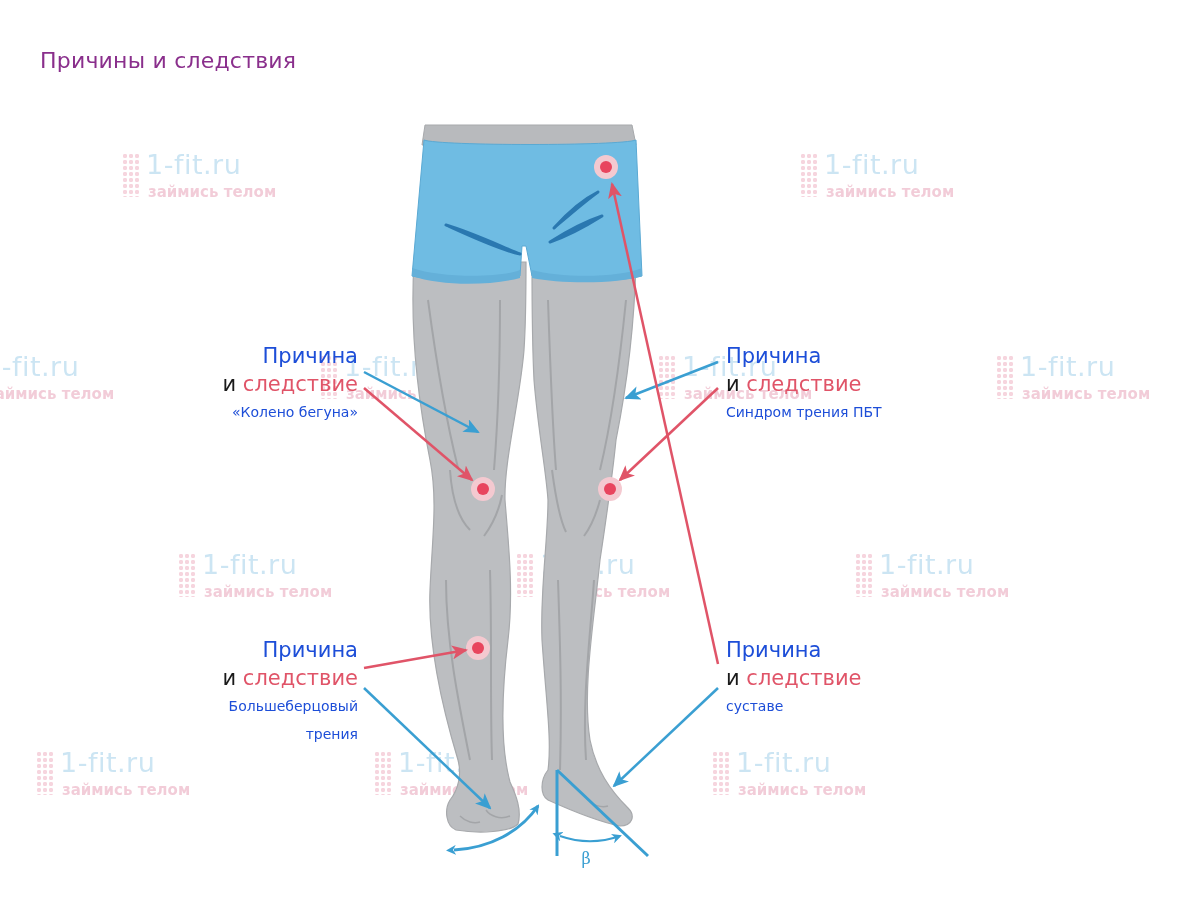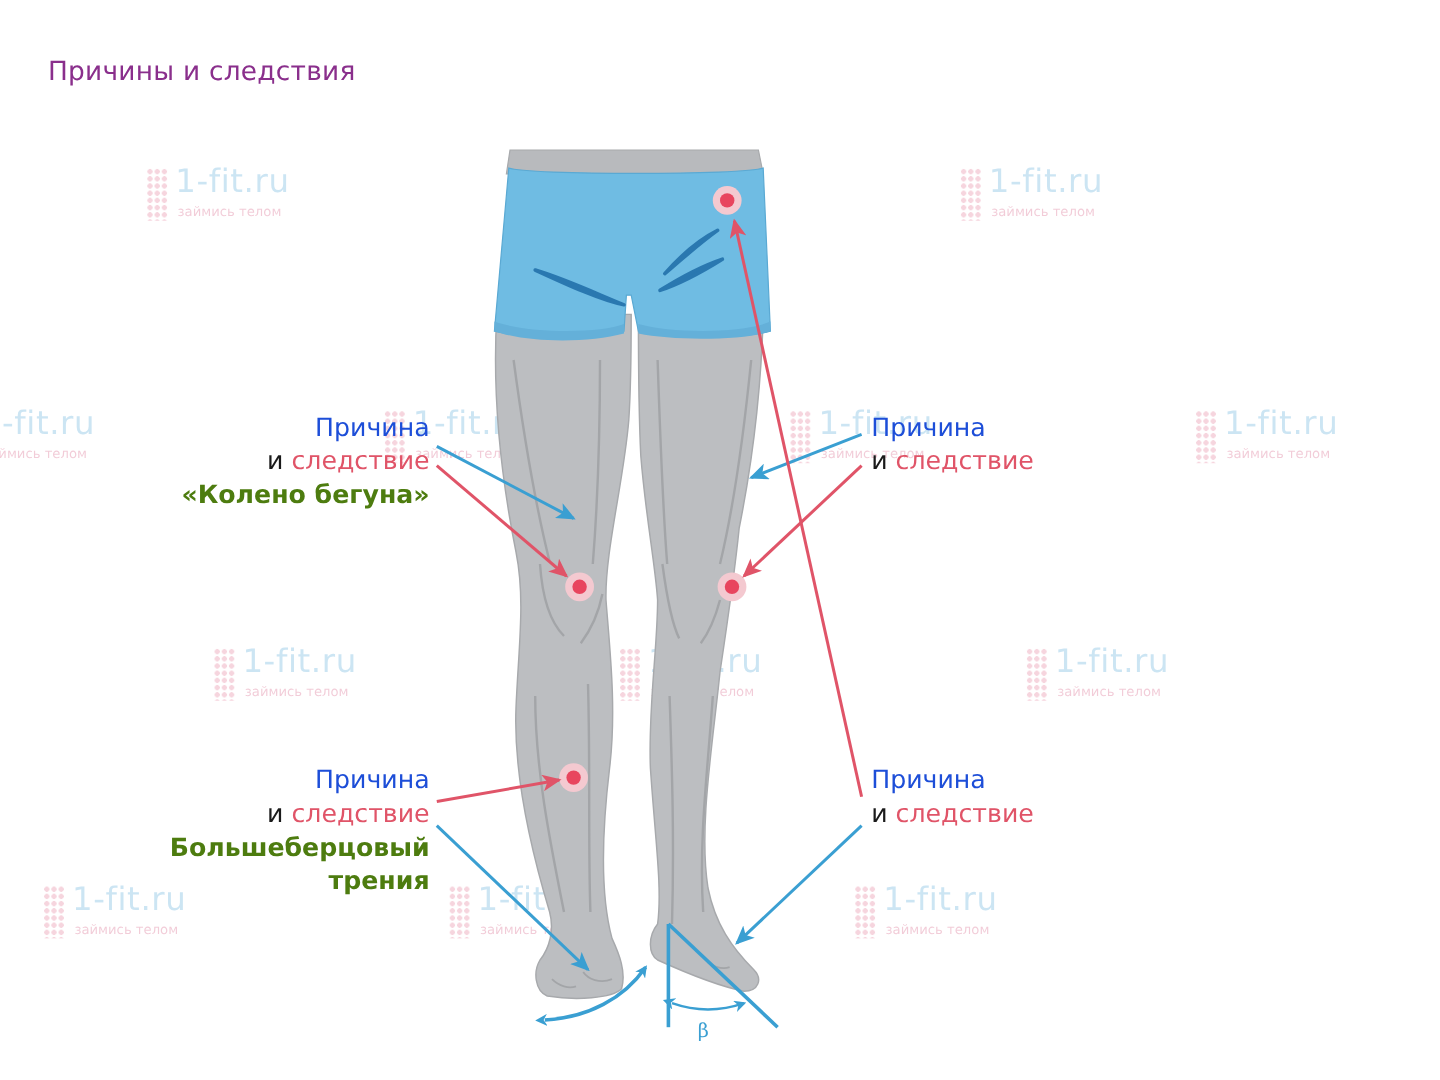--- a/index.html
+++ b/index.html
@@ -28,20 +28,21 @@
       top: 0;
       width: 1200px;
       height: 900px;
     }
     .watermark {
       position: absolute;
       width: 130px;
       height: 50px;
       opacity: 0.28;
       pointer-events: none;
+      margin-top: 13px;
     }
     .wm-dots {
       position: absolute;
       left: 0;
       top: 2px;
       width: 18px;
       height: 44px;
       background:
         radial-gradient(circle, #e06a8a 2px, transparent 2.3px) 0 0/6px 6px;
     }
@@ -51,40 +52,40 @@
       top: -2px;
       font-size: 27px;
       color: #4aa3d6;
       font-family: "DejaVu Sans", sans-serif;
       letter-spacing: 0.5px;
     }
     .wm-sub {
       position: absolute;
       left: 26px;
       top: 32px;
-      font-size: 11px;
+      font-size: 15px;
       color: #d14d76;
       font-family: "DejaVu Sans", sans-serif;
-      font-weight: normal;
+      font-weight: bold;
       white-space: nowrap;
     }
     .label {
       position: absolute;
       font-size: 21px;
       line-height: 28px;
     }
     .label.left { text-align: right; }
     .label.right { text-align: left; }
     .cause { color: #1d4ed8; }
     .and { color: #1a1a1a; }
     .effect { color: #e05468; }
     .condition {
-      color: #4d7c0f;
-      font-weight: bold;
-      font-size: 21px;
+      color: #1d4ed8;
+      font-weight: normal;
+      font-size: 14px;
     }
   </style>
 </head>
 <body>
 
 <div class="title">Причины и следствия</div>
 
 <div class="watermark" style="left:122px;top:138px;">
   <div class="wm-dots"></div>
   <div class="wm-main">1-fit.ru</div>
@@ -253,25 +254,27 @@
 
 <div class="label left" style="right:842px;top:342px;">
   <div class="cause">Причина</div>
   <div><span class="and">и</span> <span class="effect">следствие</span></div>
   <div class="condition">«Колено бегуна»</div>
 </div>
 
 <div class="label right" style="left:726px;top:342px;">
   <div class="cause">Причина</div>
   <div><span class="and">и</span> <span class="effect">следствие</span></div>
+  <div class="condition">Синдром трения ПБТ</div>
 </div>
 
 <div class="label left" style="right:842px;top:636px;">
   <div class="cause">Причина</div>
   <div><span class="and">и</span> <span class="effect">следствие</span></div>
   <div class="condition">Большеберцовый</div>
   <div class="condition">трения</div>
 </div>
 
 <div class="label right" style="left:726px;top:636px;">
   <div class="cause">Причина</div>
   <div><span class="and">и</span> <span class="effect">следствие</span></div>
+  <div class="condition">суставе</div>
 </div>
 
 </body></html>

